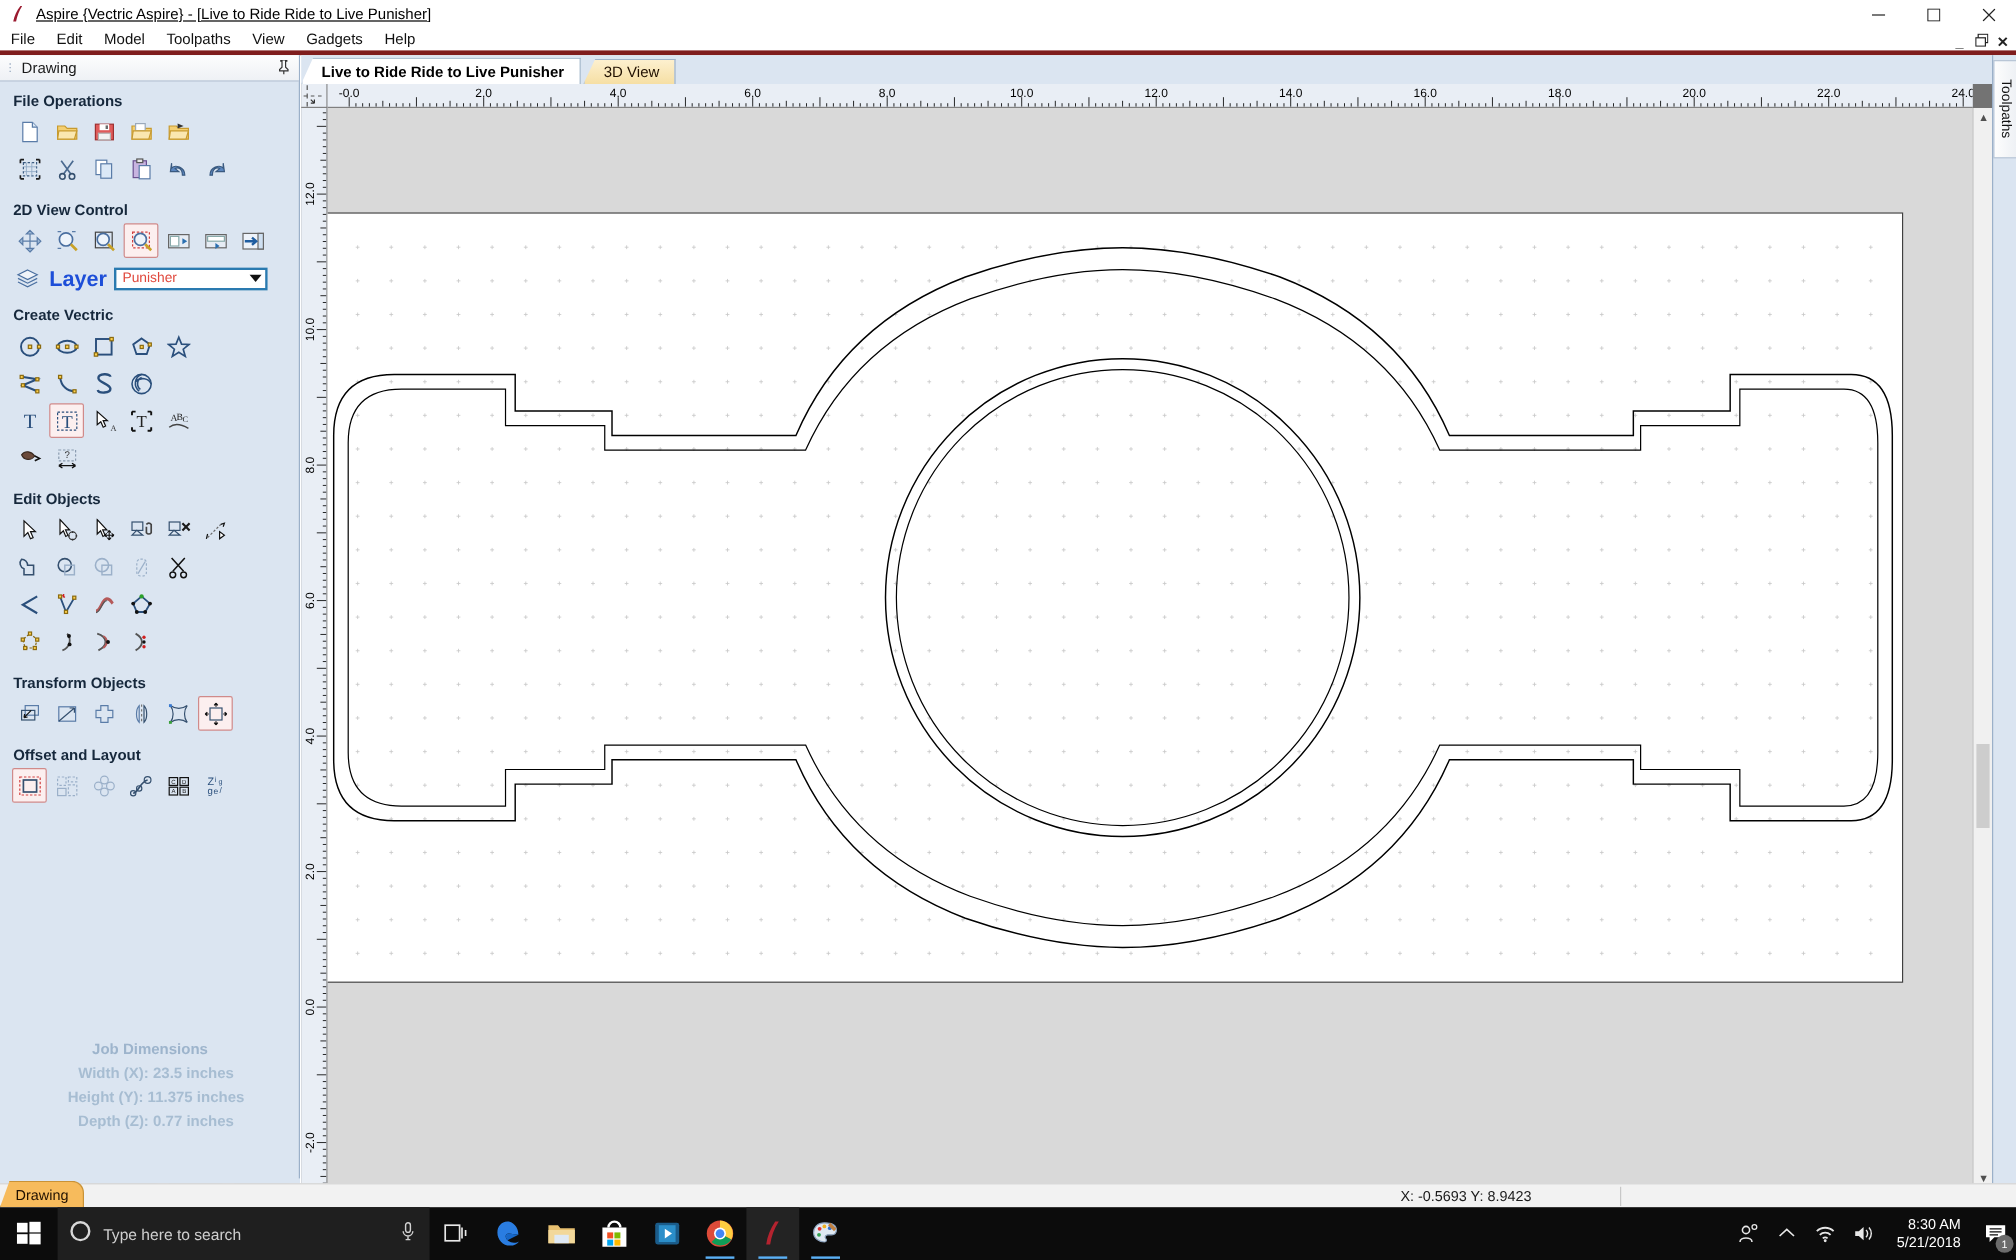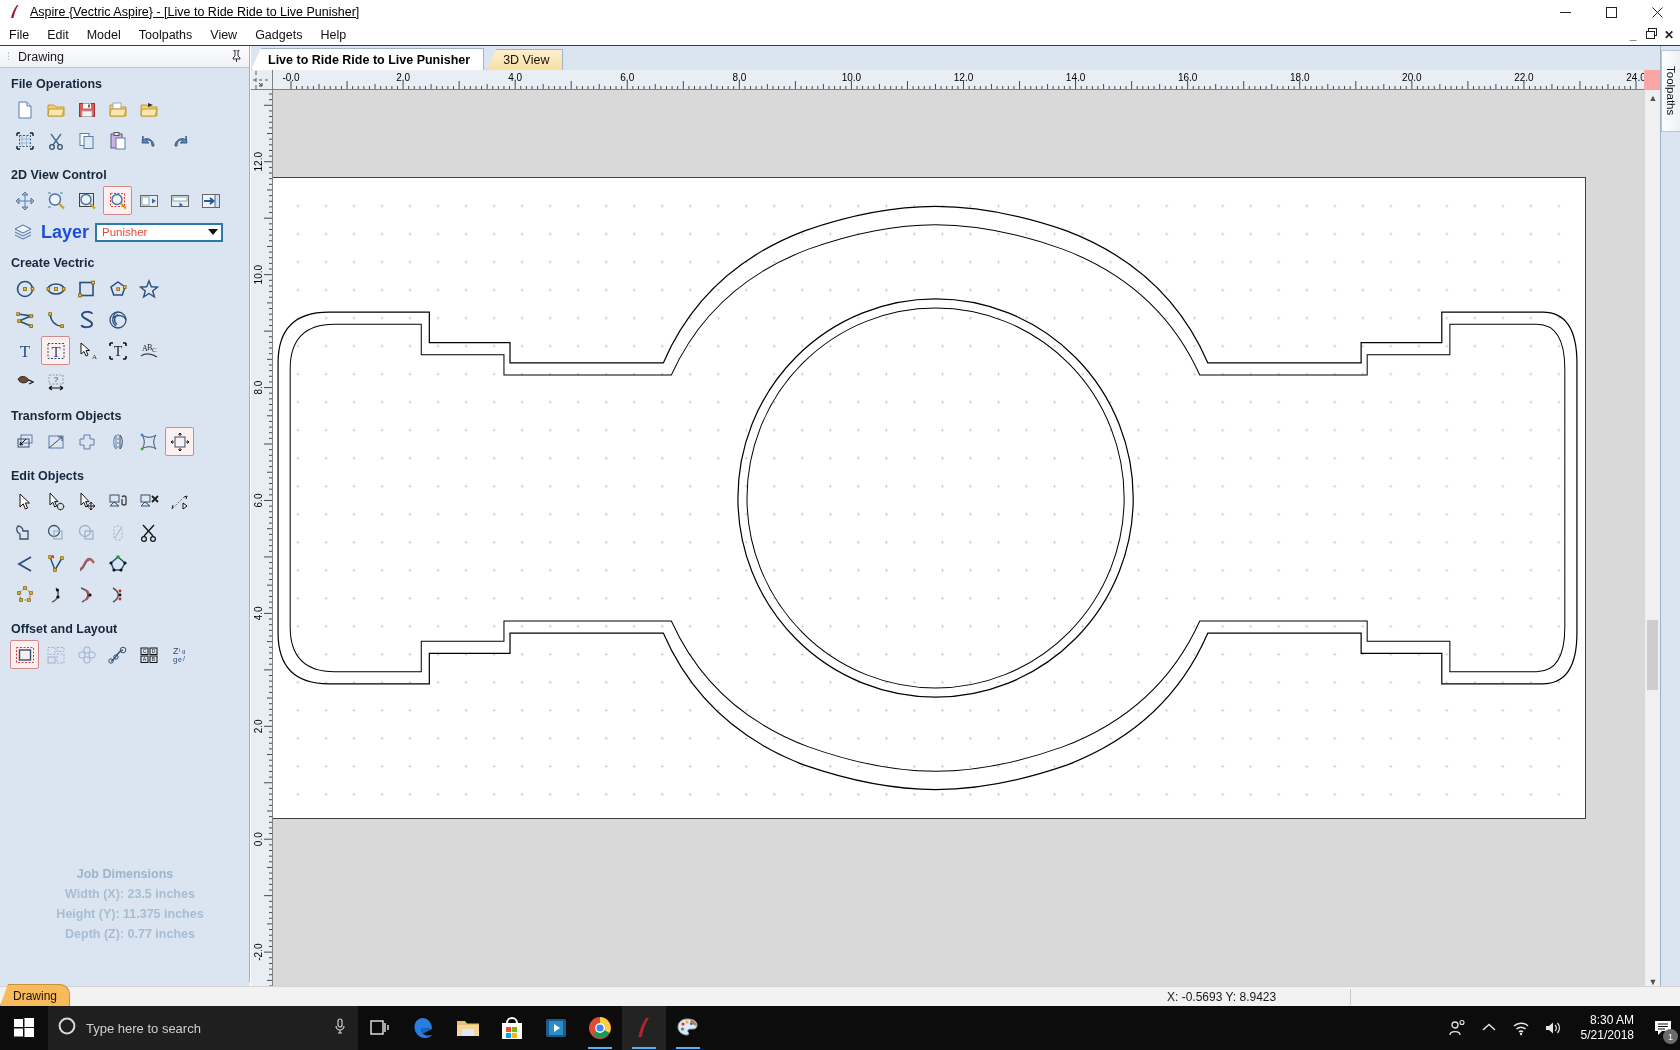--- a/index.html
+++ b/index.html
@@ -30,21 +30,21 @@
   .win-btn {
     width: 46px; height: 24px; display: flex; align-items: center; justify-content: center;
     font-size: 13px; color: #222;
   }
   .win-btn.max { }
 
   
   .menubar {
     position: absolute; left: 0; top: 24px; width: 1680px; height: 22px;
     background: #ffffff; display: flex; align-items: center;
-    border-bottom: 1px solid #7f1d1d;
+    border-bottom: 4px solid #7f1d1d;
   }
   .menu-item {
     padding: 2px 9px; font-size: 12.5px; color: #111; cursor: default;
   }
   .mdi-buttons {
     position: absolute; right: 2px; top: 24px; height: 22px; display: flex; align-items: center;
   }
   .mdi-btn { width: 18px; text-align: center; font-size: 12px; color: #222; font-weight: bold;}
 
   
@@ -137,21 +137,21 @@
     clip-path: polygon(10px 0, 100% 0, 100% 100%, 0 100%);
   }
   .dtab.active {
     background: #ffffff; font-weight: bold; color: #000; height: 22px;
   }
   .dtab.alt { background: linear-gradient(to bottom,#fdf0cf,#f6dfa4); color: #201000; }
 
   
   .drawwrap {
     position: absolute; left: 251px; top: 70px; width: 1409px; height: 936px;
-    background: #fca5a5;
+    background: #737373;
   }
   .ruler-corner {
     position: absolute; left: 0; top: 0; width: 22px; height: 20px;
     background: #e9eef5; border-right:1px solid #808080; border-bottom:1px solid #808080;
     overflow: hidden;
   }
   .hruler {
     position: absolute; left: 22px; top: 0; right: 16px; height: 20px;
     background: #e9eef5; border-bottom: 1px solid #808080;
     overflow: hidden;
@@ -569,64 +569,20 @@
           <svg width="20" height="20" viewBox="0 0 20 20">
               <rect x="3" y="3" width="14" height="9" fill="none" stroke="#8a9bb0" stroke-dasharray="2 1.5"></rect>
               <text x="10" y="10" font-size="8" text-anchor="middle" fill="#333">?</text>
               <path d="M3 16 h14 M3 16 l3 -2 M3 16 l3 2 M17 16 l-3 -2 M17 16 l-3 2" stroke="#111" stroke-width="1.1" fill="none"></path>
             </svg>
         </div>
       </div>
     </div>
 
     <div class="section">
-      <div class="section-title">Transform Objects</div>
-      <div class="icon-row">
-        <div class="tool-btn">
-          <svg width="20" height="20" viewBox="0 0 20 20">
-              <rect x="6" y="3" width="11" height="8" fill="none" stroke="#5a7ca8"></rect>
-              <rect x="3" y="7" width="11" height="8" fill="none" stroke="#35506f"></rect>
-              <path d="M11 7 L5 13 M5 13 l0.5 -3 M5 13 l3 -0.5" stroke="#111" fill="none"></path>
-            </svg>
-        </div>
-        <div class="tool-btn">
-          <svg width="20" height="20" viewBox="0 0 20 20">
-              <rect x="3" y="4" width="14" height="12" fill="none" stroke="#5a7ca8"></rect>
-              <path d="M3 16 L16 5 M16 5 l-4 0 M16 5 l0 4" stroke="#35506f" fill="none"></path>
-            </svg>
-        </div>
-        <div class="tool-btn">
-          <svg width="20" height="20" viewBox="0 0 20 20">
-              <path d="M7 3 h6 v4 h4 v6 h-4 v4 H7 v-4 H3 V7 h4 Z" fill="none" stroke="#5a7ca8"></path>
-            </svg>
-        </div>
-        <div class="tool-btn">
-          <svg width="20" height="20" viewBox="0 0 20 20">
-              <path d="M8 3 C5 6, 5 14, 8 17 Z" fill="none" stroke="#5a7ca8"></path>
-              <path d="M12 3 C15 6, 15 14, 12 17 Z" fill="none" stroke="#35506f"></path>
-              <path d="M10 2 v16" stroke="#777" stroke-dasharray="2 2"></path>
-            </svg>
-        </div>
-        <div class="tool-btn">
-          <svg width="20" height="20" viewBox="0 0 20 20">
-              <path d="M3 3 C7 6, 13 6, 17 3 C14 7, 14 13, 17 17 C13 14, 7 14, 3 17 C6 13, 6 7, 3 3 Z" fill="none" stroke="#35506f"></path>
-              <rect x="1.8" y="1.8" width="2.4" height="2.4" fill="#3a7ad0"></rect>
-              <rect x="1.8" y="15.8" width="2.4" height="2.4" fill="#3aa03a"></rect>
-            </svg>
-        </div>
-        <div class="tool-btn selected">
-          <svg width="20" height="20" viewBox="0 0 20 20">
-              <rect x="5" y="5" width="10" height="10" fill="none" stroke="#35506f"></rect>
-              <path d="M10 1 v3 M10 16 v3 M1 10 h3 M16 10 h3 M10 1 l-1.5 1.8 M10 1 l1.5 1.8 M10 19 l-1.5 -1.8 M10 19 l1.5 -1.8 M1 10 l1.8 -1.5 M1 10 l1.8 1.5 M19 10 l-1.8 -1.5 M19 10 l-1.8 1.5" stroke="#111" fill="none" stroke-width="1"></path>
-            </svg>
-        </div>
-      </div>
-    </div>
-
-    <div class="section">
       <div class="section-title">Edit Objects</div>
       <div class="icon-row">
         <div class="tool-btn">
           <svg width="20" height="20" viewBox="0 0 20 20">
               <path d="M5 2 L5 15 L8.2 11.8 L10.4 17 L12.6 16 L10.4 11 L14.5 11 Z" fill="#fff" stroke="#111"></path>
             </svg>
         </div>
         <div class="tool-btn">
           <svg width="20" height="20" viewBox="0 0 20 20">
               <path d="M4 1 L4 13 L6.8 10.3 L8.8 15 L10.6 14 L8.6 9.6 L12 9.6 Z" fill="#fff" stroke="#111"></path>
@@ -751,20 +707,64 @@
               <path d="M9 5 C13 7, 13 12, 9 15" fill="none" stroke="#b55a5a" stroke-width="1.6"></path>
               <circle cx="13" cy="10" r="1.6" fill="#111"></circle>
             </svg>
         </div>
         <div class="tool-btn">
           <svg width="20" height="20" viewBox="0 0 20 20">
               <path d="M5 3 C12 7, 12 13, 5 17" fill="none" stroke="#555" stroke-width="1.5"></path>
               <circle cx="12" cy="6" r="1.4" fill="#d02020"></circle>
               <circle cx="12" cy="10" r="1.4" fill="#111"></circle>
               <circle cx="12" cy="14" r="1.4" fill="#d02020"></circle>
+            </svg>
+        </div>
+      </div>
+    </div>
+
+    <div class="section">
+      <div class="section-title">Transform Objects</div>
+      <div class="icon-row">
+        <div class="tool-btn">
+          <svg width="20" height="20" viewBox="0 0 20 20">
+              <rect x="6" y="3" width="11" height="8" fill="none" stroke="#5a7ca8"></rect>
+              <rect x="3" y="7" width="11" height="8" fill="none" stroke="#35506f"></rect>
+              <path d="M11 7 L5 13 M5 13 l0.5 -3 M5 13 l3 -0.5" stroke="#111" fill="none"></path>
+            </svg>
+        </div>
+        <div class="tool-btn">
+          <svg width="20" height="20" viewBox="0 0 20 20">
+              <rect x="3" y="4" width="14" height="12" fill="none" stroke="#5a7ca8"></rect>
+              <path d="M3 16 L16 5 M16 5 l-4 0 M16 5 l0 4" stroke="#35506f" fill="none"></path>
+            </svg>
+        </div>
+        <div class="tool-btn">
+          <svg width="20" height="20" viewBox="0 0 20 20">
+              <path d="M7 3 h6 v4 h4 v6 h-4 v4 H7 v-4 H3 V7 h4 Z" fill="none" stroke="#5a7ca8"></path>
+            </svg>
+        </div>
+        <div class="tool-btn">
+          <svg width="20" height="20" viewBox="0 0 20 20">
+              <path d="M8 3 C5 6, 5 14, 8 17 Z" fill="none" stroke="#5a7ca8"></path>
+              <path d="M12 3 C15 6, 15 14, 12 17 Z" fill="none" stroke="#35506f"></path>
+              <path d="M10 2 v16" stroke="#777" stroke-dasharray="2 2"></path>
+            </svg>
+        </div>
+        <div class="tool-btn">
+          <svg width="20" height="20" viewBox="0 0 20 20">
+              <path d="M3 3 C7 6, 13 6, 17 3 C14 7, 14 13, 17 17 C13 14, 7 14, 3 17 C6 13, 6 7, 3 3 Z" fill="none" stroke="#35506f"></path>
+              <rect x="1.8" y="1.8" width="2.4" height="2.4" fill="#3a7ad0"></rect>
+              <rect x="1.8" y="15.8" width="2.4" height="2.4" fill="#3aa03a"></rect>
+            </svg>
+        </div>
+        <div class="tool-btn selected">
+          <svg width="20" height="20" viewBox="0 0 20 20">
+              <rect x="5" y="5" width="10" height="10" fill="none" stroke="#35506f"></rect>
+              <path d="M10 1 v3 M10 16 v3 M1 10 h3 M16 10 h3 M10 1 l-1.5 1.8 M10 1 l1.5 1.8 M10 19 l-1.5 -1.8 M10 19 l1.5 -1.8 M1 10 l1.8 -1.5 M1 10 l1.8 1.5 M19 10 l-1.8 -1.5 M19 10 l-1.8 1.5" stroke="#111" fill="none" stroke-width="1"></path>
             </svg>
         </div>
       </div>
     </div>
 
     <div class="section">
       <div class="section-title">Offset and Layout</div>
       <div class="icon-row">
         <div class="tool-btn selected">
           <svg width="20" height="20" viewBox="0 0 20 20">

